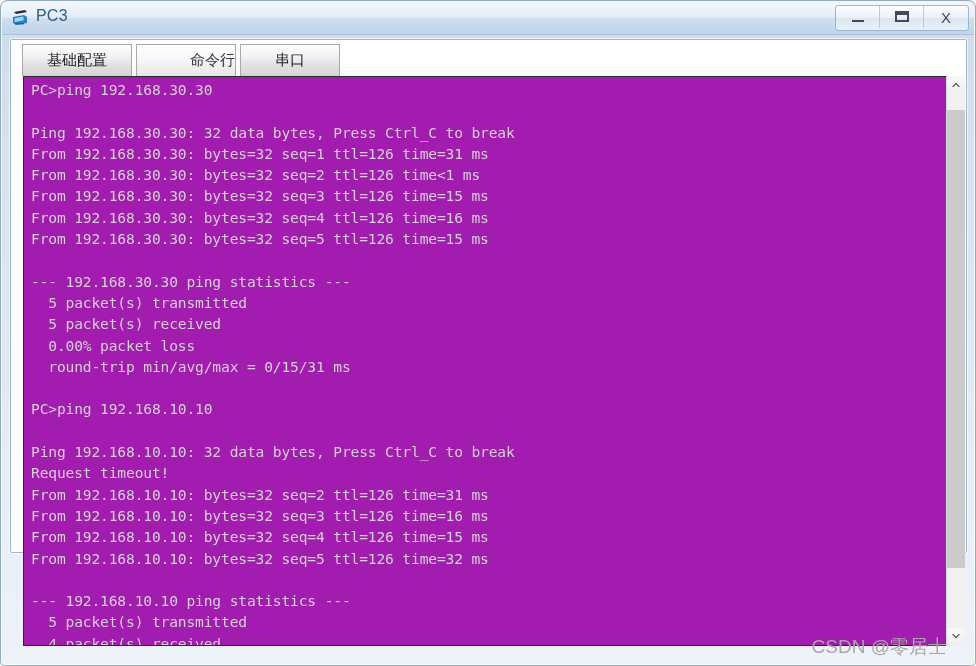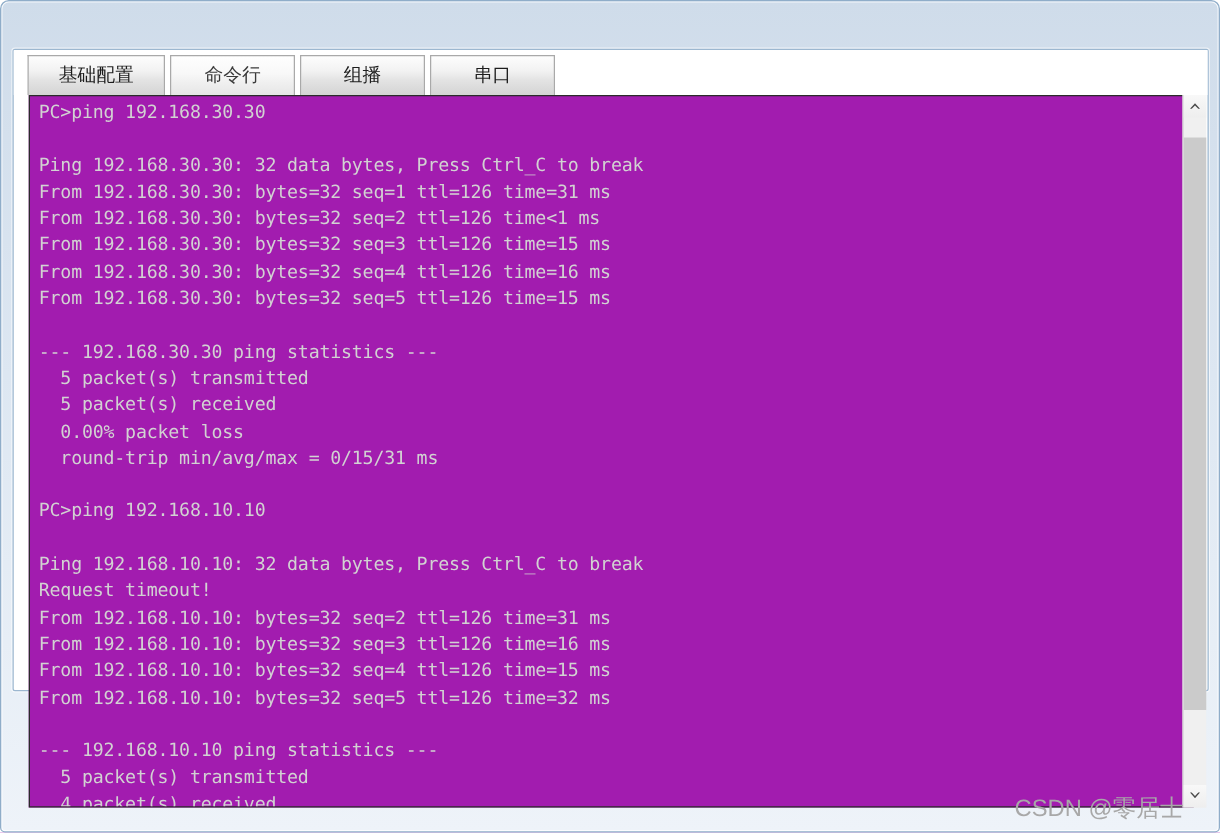--- a/index.html
+++ b/index.html
@@ -210,32 +210,54 @@
     font-family: "Liberation Sans", sans-serif;
     white-space: nowrap;
     pointer-events: none;
   }
 </style>
 </head>
 <body>
 
 <div id="window">
 
+  <div id="titlebar">
+
+    <div id="app-icon">
+      <svg width="20" height="20" viewBox="0 0 20 20">
+        <path d="M3 4 L14 2 L16 4 L5 6 Z" fill="#2b2b2b"></path>
+        <path d="M2 9 L13 7 L16 9 L16 15 L5 17 L2 15 Z" fill="#2a7fc9"></path>
+        <path d="M3.5 10.2 L12.5 8.6 L12.5 12.4 L3.5 14 Z" fill="#9fd3f2"></path>
+        <rect x="4" y="15" width="9" height="1.4" fill="#1f5f99"></rect>
+      </svg>
+    </div>
+
+    <div id="title-text">PC3</div>
+
+    <div class="winbtn-group">
+      <div class="winbtn">
+        <div class="min-bar"></div>
+      </div>
+      <div class="winbtn">
+        <div class="max-box"></div>
+      </div>
+      <div class="winbtn">
+        <span class="glyph">X</span>
+      </div>
+    </div>
+  </div>
 
   <div id="client">
 
     <div id="tabstrip">
         <div class="tab" style="width: 110px;">
           <span>基础配置</span>
         </div>
-        <div class="tab active" style="width: 100px;">
+        <div class="tab active" style="width: 100px; justify-content: flex-end;">
           <span>命令行</span>
-        </div>
-        <div class="tab" style="width: 100px;">
-          <span>组播</span>
         </div>
         <div class="tab" style="width: 100px;">
           <span>串口</span>
         </div>
       </div>
 
     <div id="terminal-wrap">
       <div id="terminal-text">PC&gt;ping 192.168.30.30
 
 Ping 192.168.30.30: 32 data bytes, Press Ctrl_C to break

